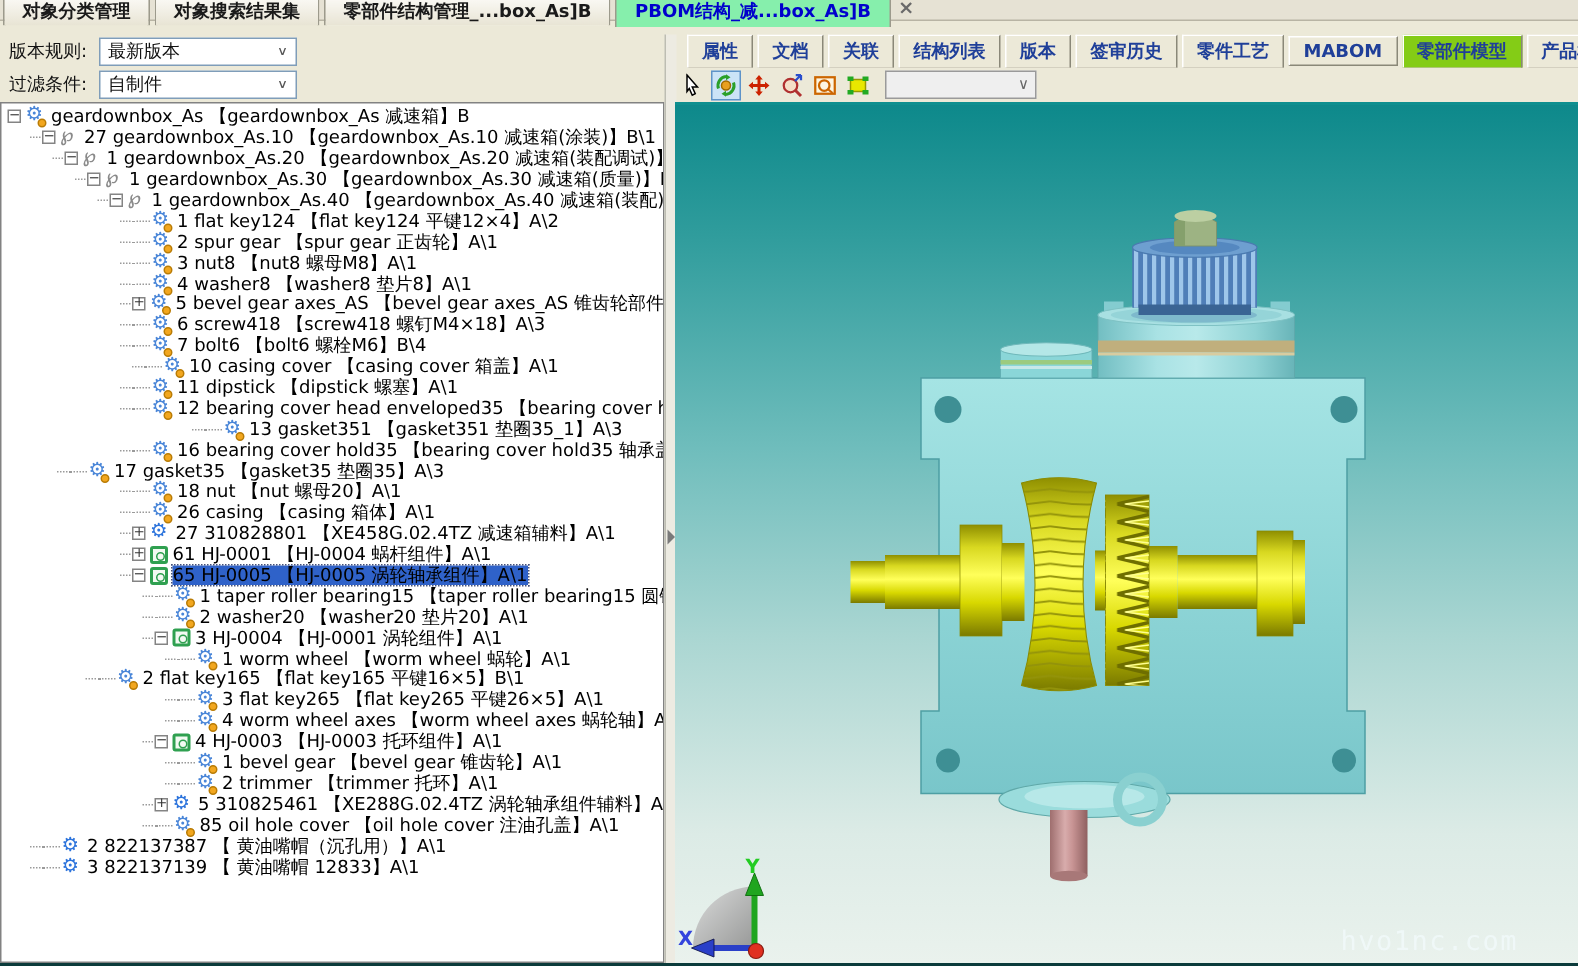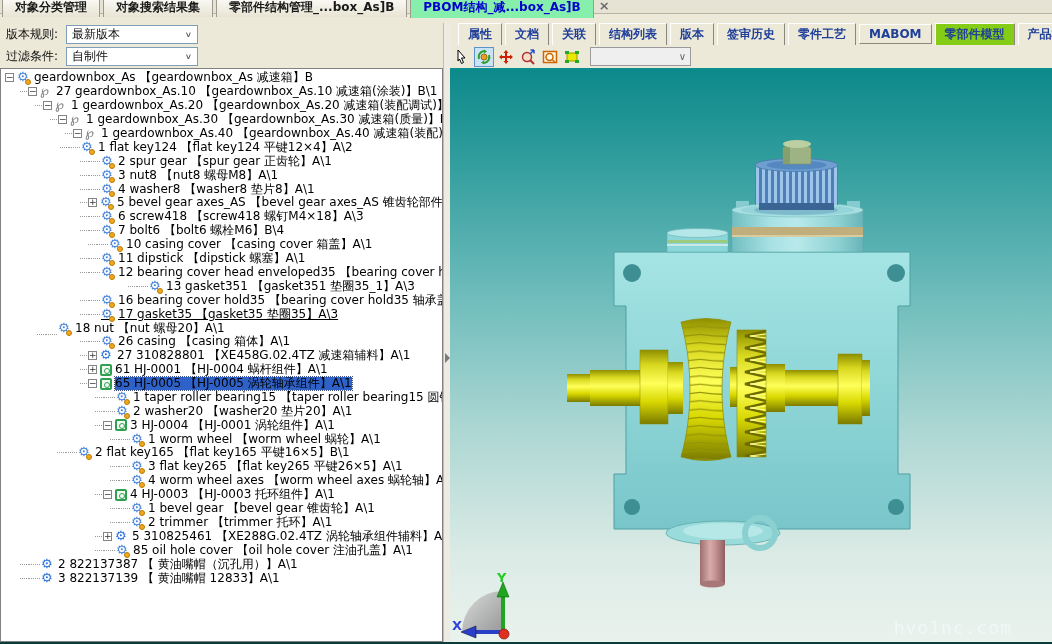--- a/index.html
+++ b/index.html
@@ -114,21 +114,21 @@
           <span class="expander">−</span>
           <span class="ic ic-link"></span>
           <span class="lbl">1 geardownbox_As.30 【geardownbox_As.30 减速箱(质量)】B\1</span>
         </div>
         <div class="tree-row" style="padding-left: 64px;">
           <span class="stub"></span>
           <span class="expander">−</span>
           <span class="ic ic-link"></span>
           <span class="lbl">1 geardownbox_As.40 【geardownbox_As.40 减速箱(装配)】B\1</span>
         </div>
-        <div class="tree-row" style="padding-left: 59px;">
+        <div class="tree-row" style="padding-left: 79px;">
           <span class="stub"></span>
           <span class="leafdash"></span>
           <span class="ic ic-part"></span>
           <span class="lbl">1 flat key124 【flat key124 平键12×4】A\2</span>
         </div>
         <div class="tree-row" style="padding-left: 79px;">
           <span class="stub"></span>
           <span class="leafdash"></span>
           <span class="ic ic-part"></span>
           <span class="lbl">2 spur gear 【spur gear 正齿轮】A\1</span>
@@ -186,27 +186,27 @@
           <span class="leafdash"></span>
           <span class="ic ic-part"></span>
           <span class="lbl">13 gasket351 【gasket351 垫圈35_1】A\3</span>
         </div>
         <div class="tree-row" style="padding-left: 79px;">
           <span class="stub"></span>
           <span class="leafdash"></span>
           <span class="ic ic-part"></span>
           <span class="lbl">16 bearing cover hold35 【bearing cover hold35 轴承盖35】A\1</span>
         </div>
-        <div class="tree-row" style="padding-left: 79px; text-decoration: underline;">
+        <div class="tree-row" style="padding-left: 37px;">
           <span class="stub"></span>
           <span class="leafdash"></span>
           <span class="ic ic-part"></span>
           <span class="lbl">17 gasket35 【gasket35 垫圈35】A\3</span>
         </div>
-        <div class="tree-row" style="padding-left: 36px; align-items: flex-end;">
+        <div class="tree-row" style="padding-left: 79px;">
           <span class="stub"></span>
           <span class="leafdash"></span>
           <span class="ic ic-part"></span>
           <span class="lbl">18 nut 【nut 螺母20】A\1</span>
         </div>
         <div class="tree-row" style="padding-left: 79px;">
           <span class="stub"></span>
           <span class="leafdash"></span>
           <span class="ic ic-part"></span>
           <span class="lbl">26 casing 【casing 箱体】A\1</span>

